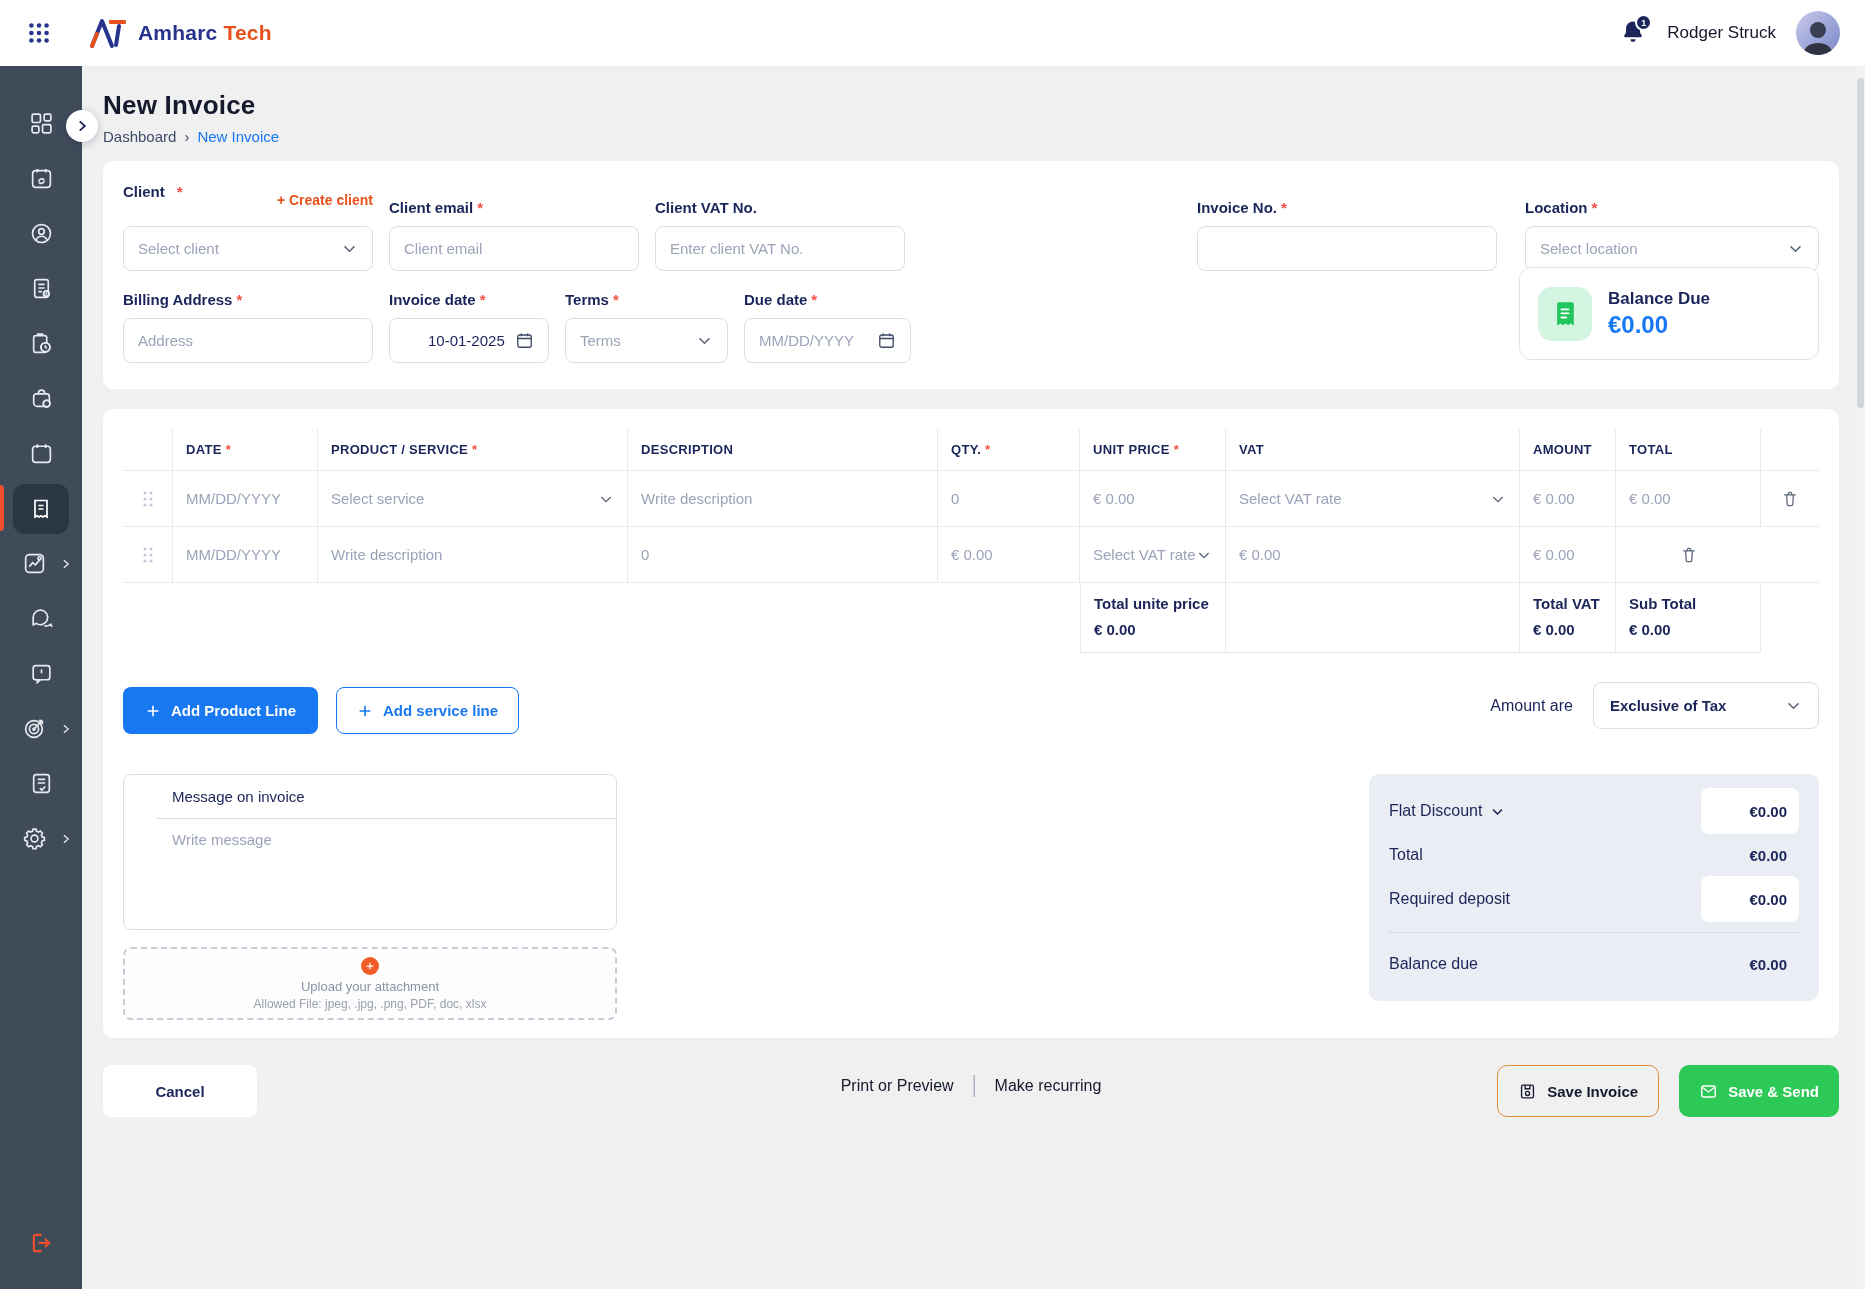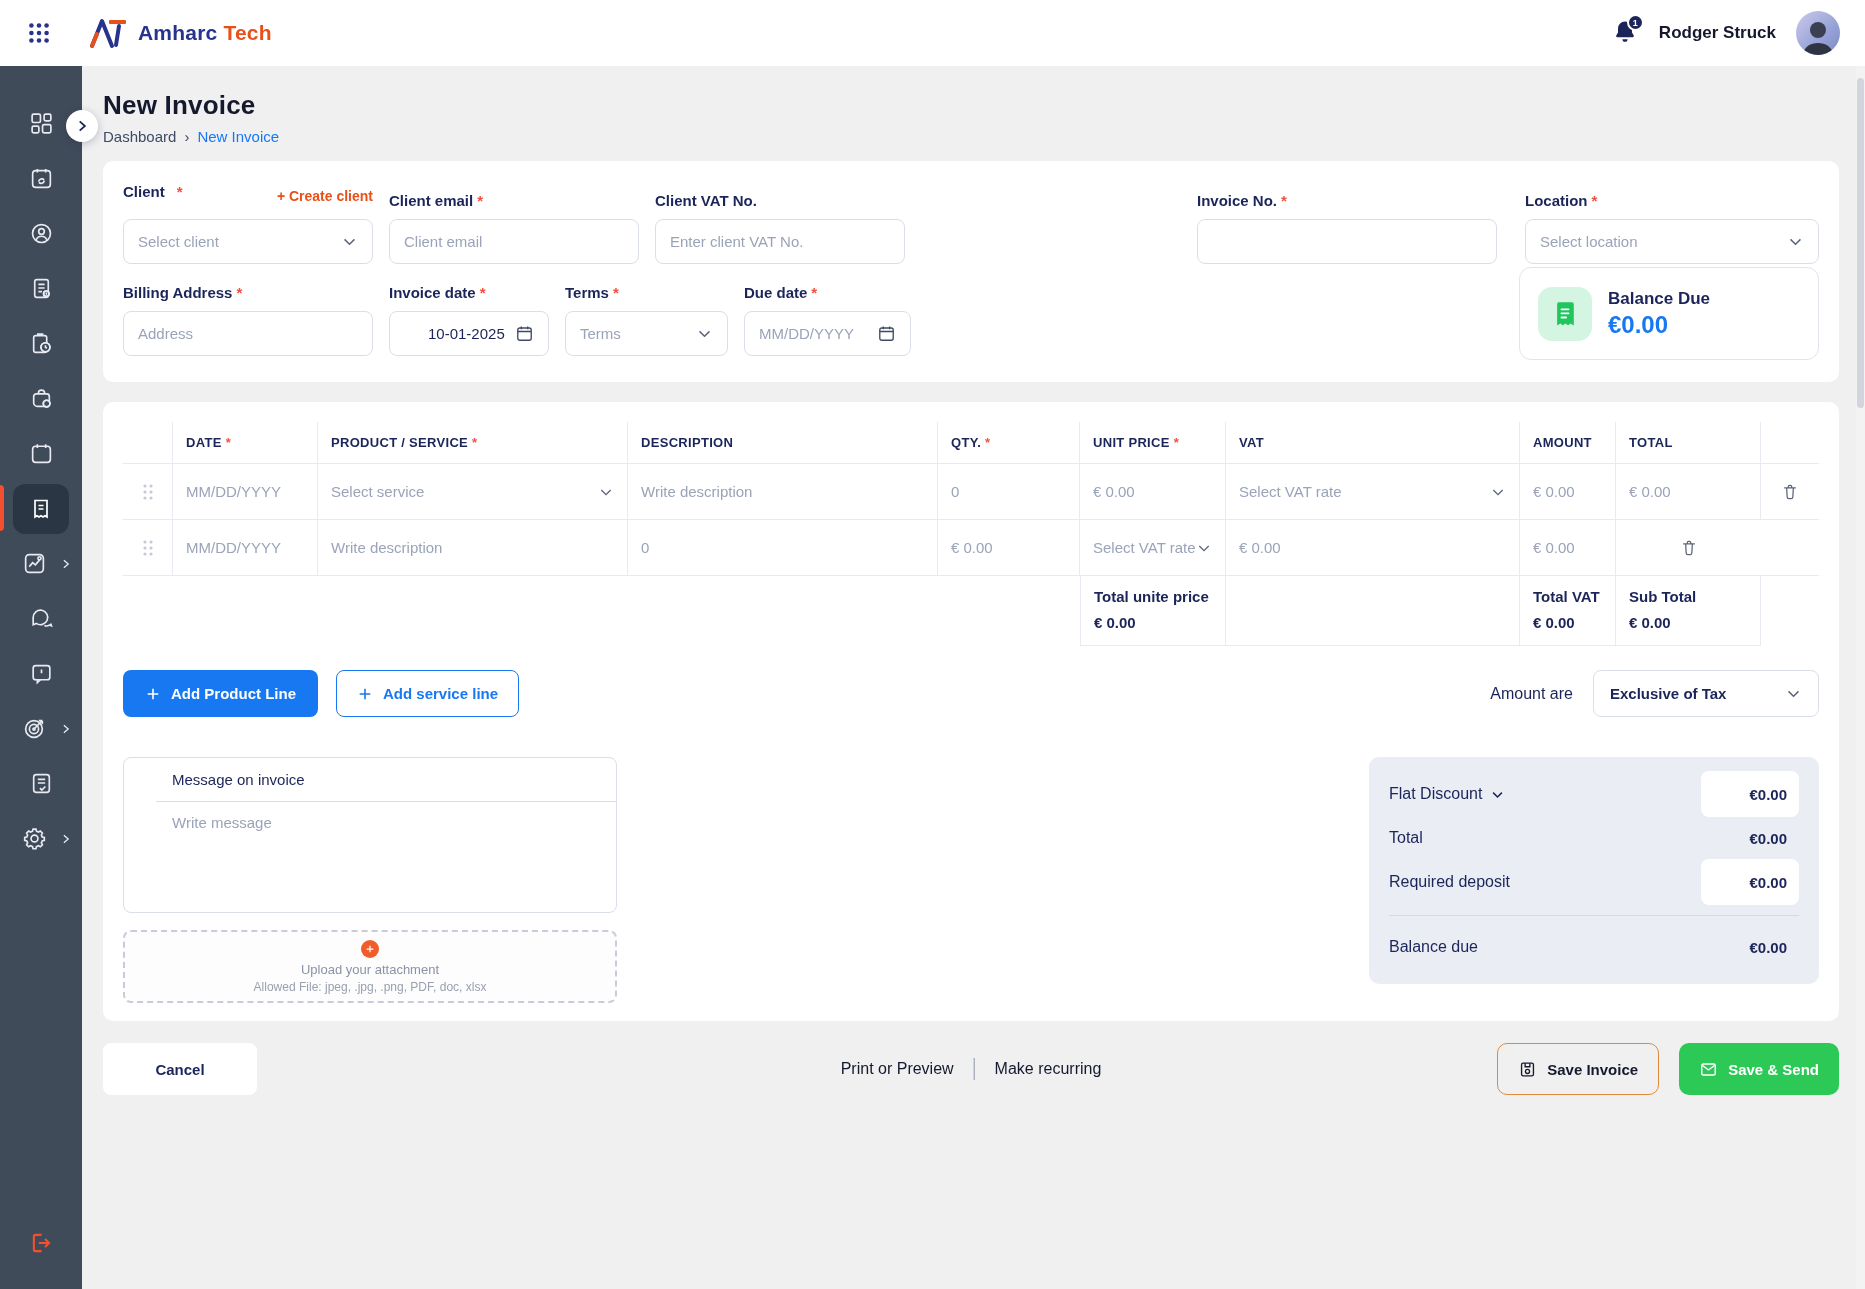--- a/index.html
+++ b/index.html
@@ -16,21 +16,21 @@
   .apps-btn { width:28px; height:28px; display:flex; align-items:center; justify-content:center; cursor:pointer; }
   .logo { display:flex; align-items:center; gap:9px; cursor:pointer; }
   .logo-text { font-size:21px; font-weight:700; letter-spacing:.2px; }
   .logo-text .t1 { color:#27338C; }
   .logo-text .t2 { color:#E8501A; }
   .topbar-right { display:flex; align-items:center; gap:16px; }
   .bell-wrap { position:relative; width:30px; height:30px; cursor:pointer; }
   .bell-badge { position:absolute; top:-4px; right:-3px; min-width:17px; height:17px;
     background:#1B2559; border:2px solid #fff; border-radius:50%; color:#fff;
     font-size:9px; font-weight:700; display:flex; align-items:center; justify-content:center; }
-  .user-name { font-size:17px; font-weight:700; color:#16182C; margin-left:2px; }
+  .user-name { font-size:17px; font-weight:400; color:#16182C; margin-left:2px; }
   .avatar { width:44px; height:44px; border-radius:50%; margin-left:4px;
     background:linear-gradient(135deg,#cfc9ec 0%,#9aa6d9 55%,#7e88c4 100%);
     position:relative; overflow:hidden; cursor:pointer; }
   .avatar svg { position:absolute; bottom:-2px; left:0; }
 
   
   .layout { display:flex; height:1223px; position:relative; }
   .sidebar { width:82px; background:#404B5A; flex:0 0 82px; display:flex;
     flex-direction:column; align-items:stretch; padding-top:30px; position:relative; }
   .side-item { height:55px; display:flex; align-items:center; justify-content:center;
@@ -58,21 +58,21 @@
   .bc-cur { color:#1778F2; font-weight:500; cursor:pointer; }
 
   .card { background:#fff; border-radius:10px; margin:0 26px 0 21px; }
   .card1 { margin-top:16px; padding:22px 20px 26px; position:relative; }
   .card2 { margin-top:20px; padding:20px 20px 18px; }
 
   .f-label { font-size:15px; font-weight:600; color:#1B2559; margin-bottom:10px;
     display:flex; align-items:center; }
   .req { color:#F25041; margin-left:4px; font-weight:700; }
   .label-row { display:flex; justify-content:space-between; align-items:center; margin-bottom:10px; }
-  .label-row .f-label { margin-bottom:9px;gap:8px; }
+  .label-row .f-label { margin-bottom:16px;gap:8px; }
   .create-link { font-size:14px; font-weight:600; color:#E8501A; cursor:pointer; }
   .field { height:45px; border:1px solid #D9DEE8; border-radius:8px; background:#fff;
     display:flex; align-items:center; padding:0 14px; font-size:15px; gap:8px; }
   .field.select { justify-content:space-between; cursor:pointer; }
   .field .ph { color:#9AA3B8; }
   .field .val { color:#1B2559; font-weight:500;margin-left:24px; }
   .field input, textarea.msg-input { border:none; outline:none; width:100%; font-size:15px;
     color:#1B2559; font-family:inherit; background:transparent; }
   .field input::placeholder, textarea.msg-input::placeholder { color:#9AA3B8; }
   .frow { display:flex; align-items:flex-end; }
@@ -110,21 +110,21 @@
   .totrow .tcell { border-right:1px solid #E8EAF1; border-bottom:1px solid #E8EAF1;
     padding:12px 13px 14px; }
   .totrow .tcell.first { border-left:1px solid #E8EAF1; }
   .tot-label { font-size:15px; font-weight:600; color:#1B2559; }
   .tot-val { font-size:15px; font-weight:700; color:#1B2559; margin-top:9px; }
 
   
   .act-row { margin-top:24px; display:flex; align-items:center; }
   .btn { display:flex; align-items:center; justify-content:center; gap:10px; height:47px;
     border-radius:8px; font-size:15px; font-weight:600; cursor:pointer; border:none;
-    font-family:inherit; }
+    font-family:inherit;margin-top:10px; }
   .btn-add-product { background:#1778F2; color:#fff; padding:0 22px; }
   .btn-add-service { background:#fff; color:#1778F2; border:1.5px solid #1778F2; padding:0 20px; margin-left:18px; }
   .amount-are { margin-left:auto; display:flex; align-items:center; gap:20px; }
   .amount-are-label { font-size:16px; color:#1B2559; font-weight:500; }
   .tax-select { width:226px; height:47px; border:1px solid #D9DEE8; border-radius:8px;
     display:flex; align-items:center; justify-content:space-between; padding:0 16px; cursor:pointer; }
   .tax-select .val { font-size:15px; font-weight:700; color:#1B2559; }
 
   
   .bottom-area { margin-top:40px; display:flex; justify-content:space-between; align-items:flex-start; }

